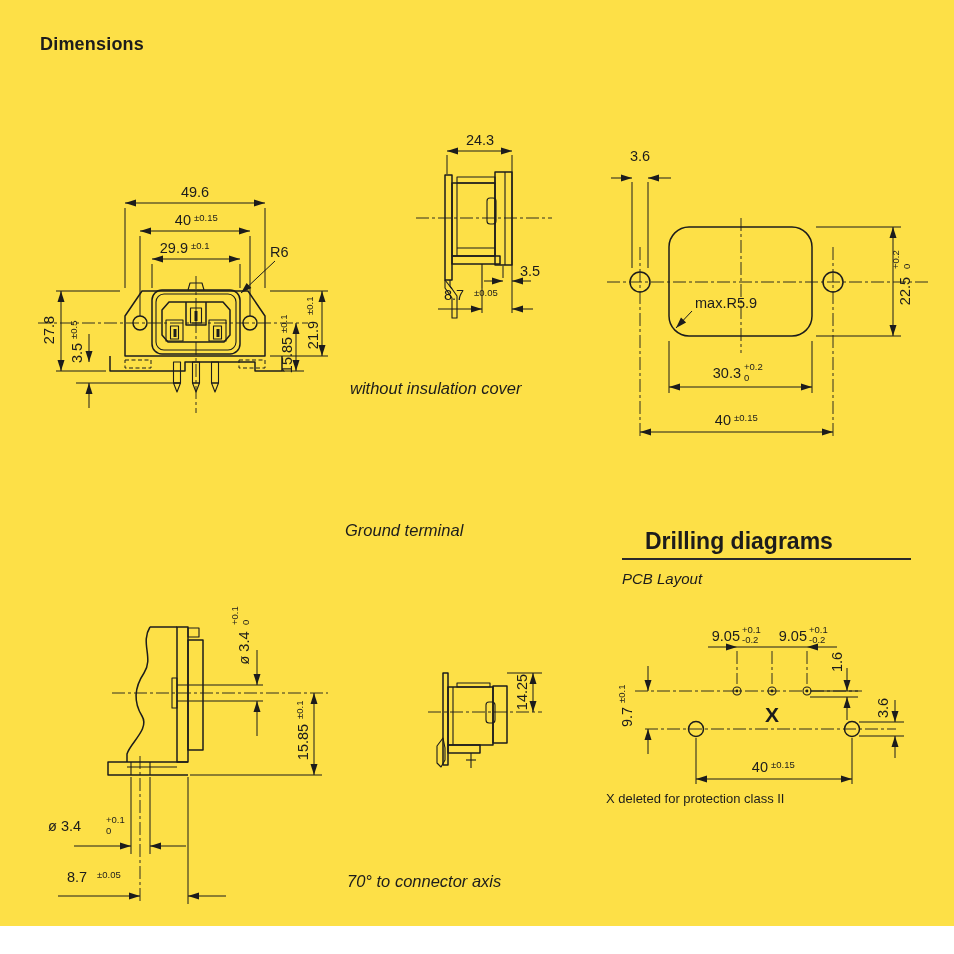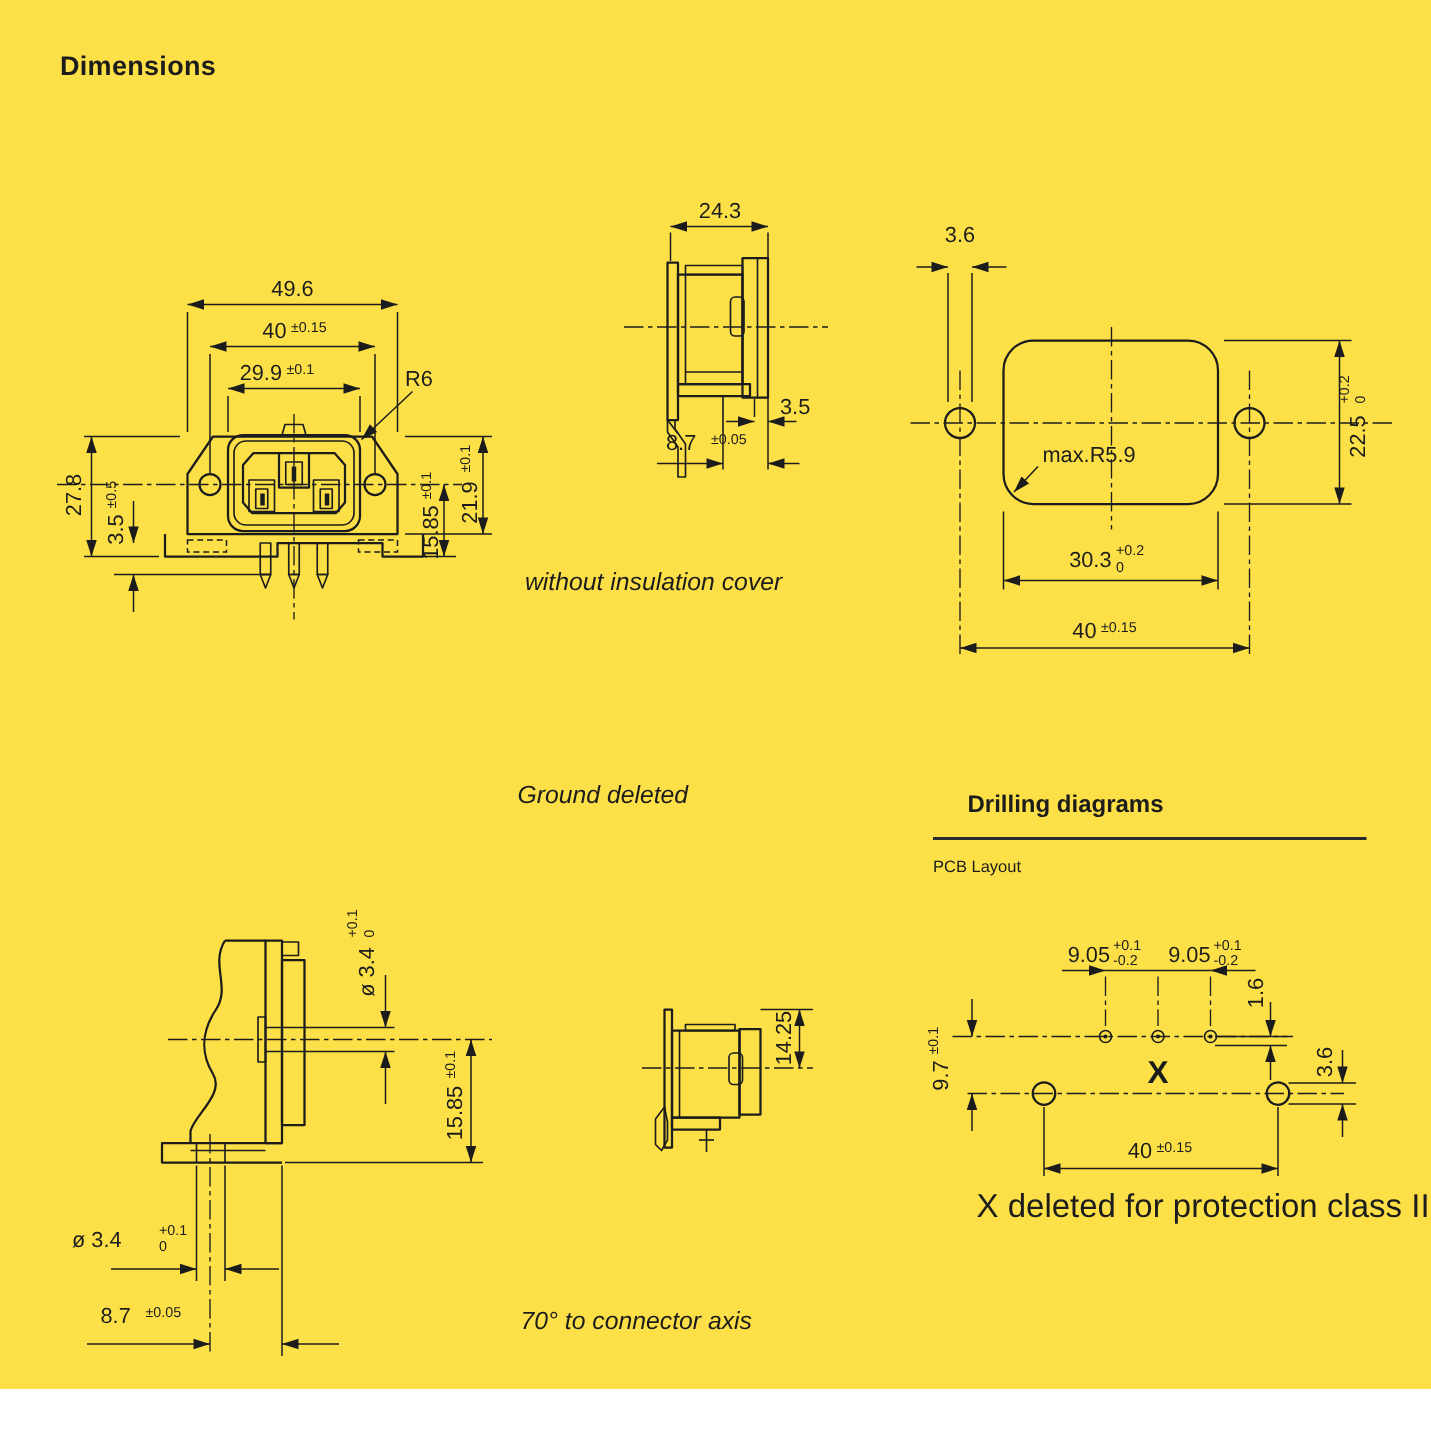--- a/index.html
+++ b/index.html
@@ -4,24 +4,24 @@
 <style>
   html,body{margin:0;padding:0;background:#fff;}
   #canvas{position:relative;width:954px;height:926px;background:#fde047;overflow:hidden;
           font-family:"Liberation Sans",sans-serif;color:#1c1c1c;}
   .abs{position:absolute;}
   #title{left:40px;top:34px;font-size:18px;font-weight:bold;letter-spacing:.2px;}
   .cap{font-size:16.5px;font-style:italic;}
   #cap-side{left:350px;top:379px;}
   #cap-ground{left:345px;top:521px;}
   #cap-angle{left:347px;top:872px;}
-  #drill-title{left:645px;top:528px;font-size:16px;font-weight:bold;}
+  #drill-title{left:645px;top:528px;font-size:23px;font-weight:bold;}
   #drill-rule{left:622px;top:558px;width:289px;height:1.5px;background:#2a2a2a;}
-  #drill-sub{left:622px;top:567px;font-size:11px;line-height:23px;}
-  #drill-note{left:651px;top:791px;font-size:22px;}
+  #drill-sub{left:622px;top:567px;font-size:15px;line-height:23px;font-style:italic;}
+  #drill-note{left:606px;top:791px;font-size:13px;}
   svg{position:absolute;overflow:visible;}
   svg text{fill:#1c1c1c;}
   .d{font-size:14.5px;}
   .t{font-size:9.5px;}
   .x{font-size:21px;font-weight:bold;}
   .o{stroke:#1c1c1c;stroke-width:1.5;fill:none;stroke-linejoin:round;}
   .o2{stroke:#1c1c1c;stroke-width:1.1;fill:none;stroke-linejoin:round;}
   .dl{stroke:#1c1c1c;stroke-width:1;fill:none;}
   .cl{stroke:#1c1c1c;stroke-width:.9;fill:none;stroke-dasharray:13 3 3 3;}
   .ht{stroke:#1c1c1c;stroke-width:1;fill:none;stroke-dasharray:4 2.5;}
@@ -221,21 +221,21 @@
       <text class="t" x="149" y="235">+0.2</text>
       <text class="t" x="149" y="246">0</text>
     </g>
     <g>
       <path class="dl" d="M45,297 H238" marker-start="url(#a3)" marker-end="url(#a3)"></path>
       <text class="d" x="136" y="290" text-anchor="end">40</text>
       <text class="t" x="139" y="286">±0.15</text>
     </g>
   </svg>
 
-  <div id="cap-ground" class="abs cap">Ground deleted</div>
+  <div id="cap-ground" class="abs cap">Ground terminal</div>
 
   <svg style="left:30px;top:588px" width="310" height="322" viewBox="0 0 310 322">
     <defs>
       <marker id="a4" viewBox="0 0 12 8" markerWidth="12" markerHeight="8" refX="11.5" refY="4" orient="auto-start-reverse" markerUnits="userSpaceOnUse">
         <path d="M0.5,0.5 L11.5,4 L0.5,7.5 Z" fill="#1c1c1c"></path>
       </marker>
     </defs>
     <path class="cl" d="M82,105 H298"></path>
     <g>
       <path class="o" d="M120,39 H147"></path>

